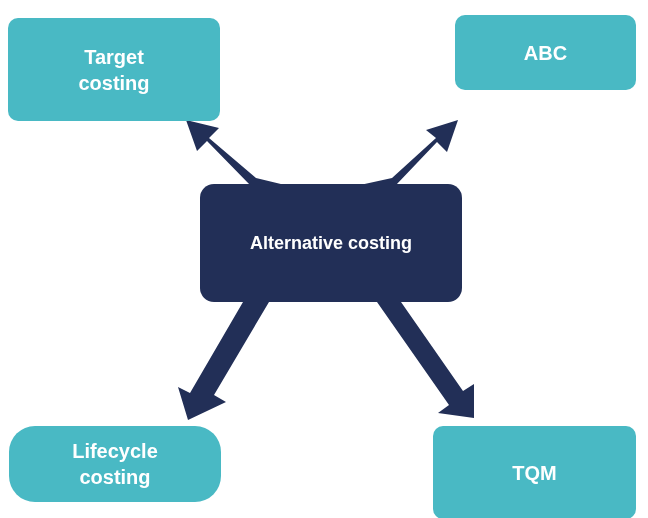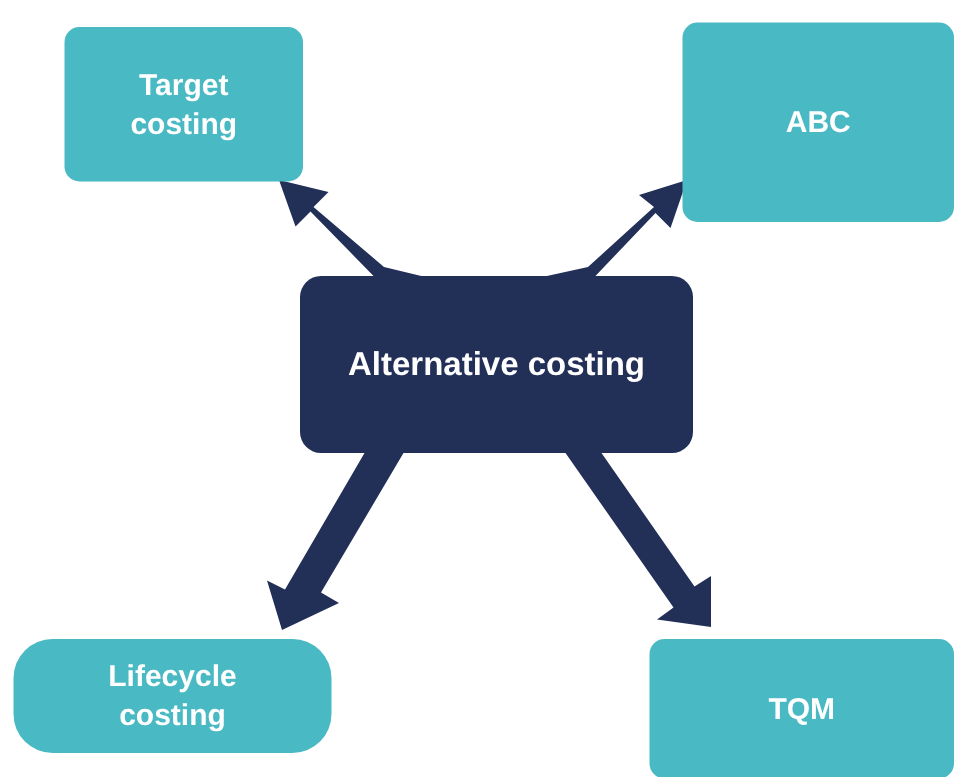--- a/index.html
+++ b/index.html
@@ -2,47 +2,47 @@
 <html><head>
 <meta charset="utf-8">
 <style>
   html, body { margin: 0; padding: 0; background: #ffffff; }
   body { width: 648px; height: 518px; position: relative; overflow: hidden; font-family: "Liberation Sans", sans-serif; }
   .box {
     position: absolute; display: flex; align-items: center; justify-content: center;
     text-align: center; color: #ffffff; font-weight: bold; box-sizing: border-box;
   }
   .leaf { background: #49b9c4; border-radius: 10px; font-size: 20px; line-height: 26px; }
-  .center { background: #222f57; border-radius: 14px; font-size: 22px; line-height: 24px; }
+  .center { background: #222f57; border-radius: 14px; font-size: 18px; line-height: 24px; }
   svg.arrows { position: absolute; left: 0; top: 0; }
 </style>
 </head>
 <body>
 
 <svg class="arrows" width="648" height="518">
   <g fill="#222f57">
 
     <polygon points="272,185 250,185 207,141 197,151 186,120 219,128 209,138 256,178 285,185"></polygon>
 
     <polygon points="375,185 396,185 437,142 447,152 458,120 426,130 436,138 392,178 360,185"></polygon>
 
     <polygon points="243,302 269,302 214,395 226,402 188,420 178,387 190,393"></polygon>
 
     <polygon points="377,302 401,302 463,391 474,384 474,418 438,413 449,405"></polygon>
   </g>
 </svg>
 
-<div class="box leaf" style="left:8px; top:18px; width:159px; height:103px;margin-left:35px;">
+<div class="box leaf" style="left:8px; top:18px; width:212px; height:103px;">
   <div>
     <div>Target</div>
     <div>costing</div>
   </div>
 </div>
 
-<div class="box leaf" style="left:455px; top:15px; width:181px; height:133px;">
+<div class="box leaf" style="left:455px; top:15px; width:181px; height:75px;">
   <div>ABC</div>
 </div>
 
 <div class="box center" style="left:200px; top:184px; width:262px; height:118px;">
   <div>
     <div>Alternative costing</div>
   </div>
 </div>
 
 <div class="box leaf" style="left:9px; top:426px; width:212px; height:76px;border-radius:26px;">

